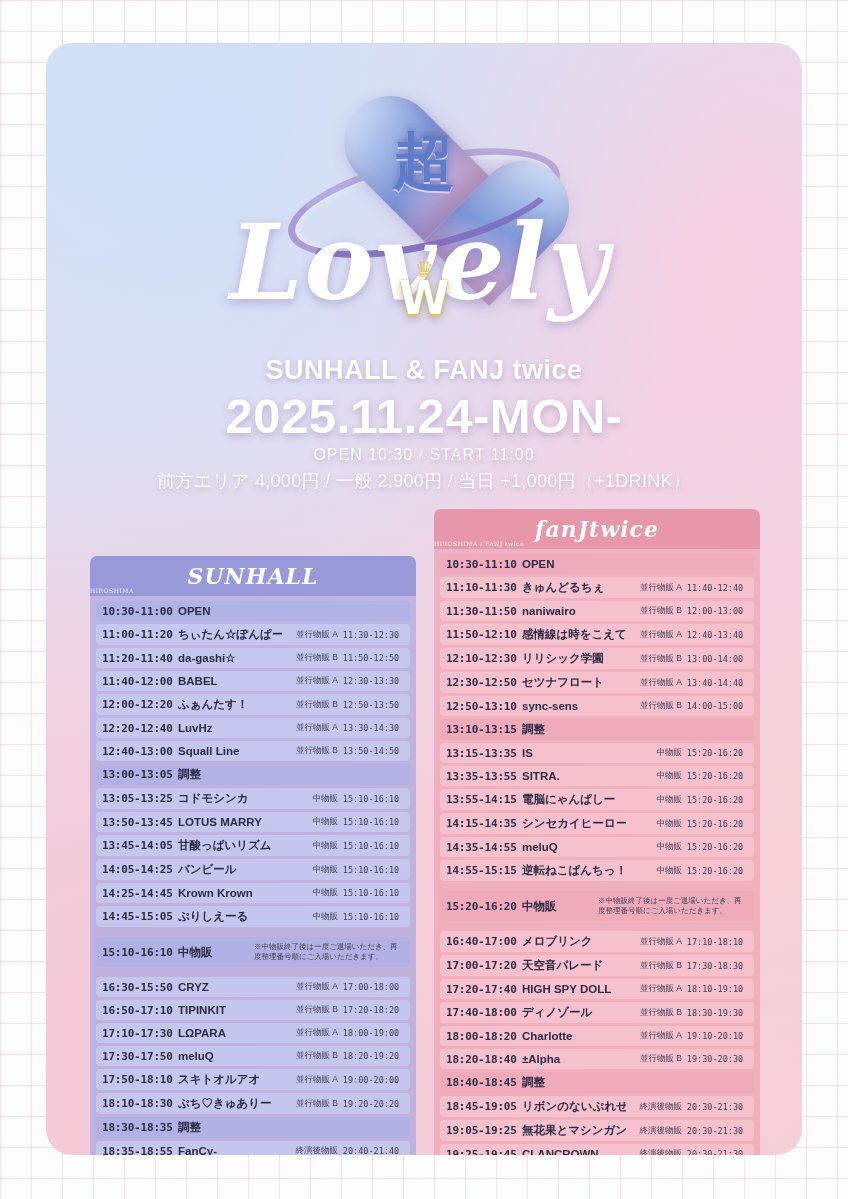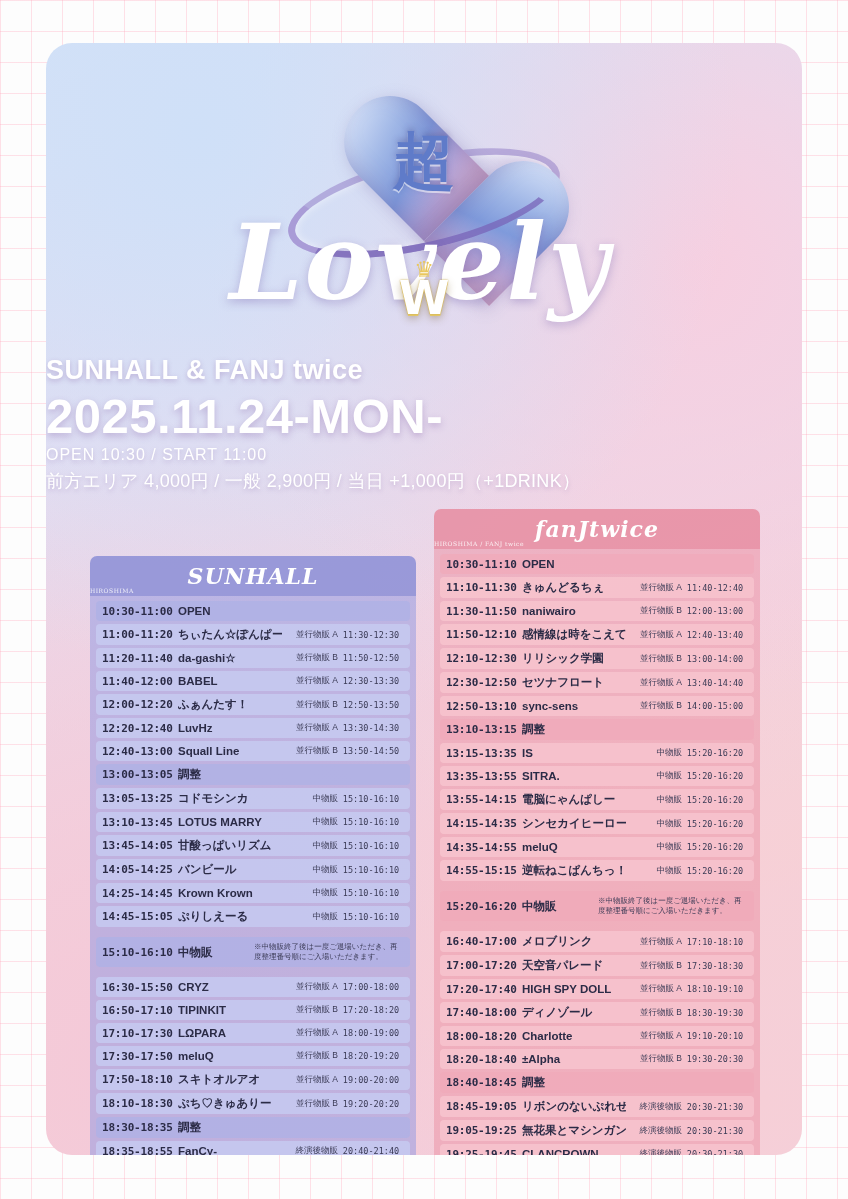--- a/index.html
+++ b/index.html
@@ -114,21 +114,21 @@
     color: #ffffff;
     text-shadow: 0 0 2px #c9a63c, 0 2px 0 #e3c76a, 0 4px 8px rgba(120,90,40,0.45);
   }
   .wlogo .crown {
     position: absolute; left: 50%; top: -14px;
     transform: translateX(-50%);
     font-size: 22px; color: #e9c75e;
     text-shadow: none;
   }
   
-  #titles { text-align: left; margin-top: 12px; }
+  #titles { text-align: center; margin-top: 12px; }
   .venues {
     font-size: 27px; font-weight: bold; color: #ffffff;
     letter-spacing: .5px;
     text-shadow: 0 2px 5px rgba(150,120,180,0.45);
   }
   .date {
     font-size: 49px; font-weight: bold; color: #ffffff;
     letter-spacing: .5px; margin-top: 2px;
     text-shadow: 0 3px 7px rgba(150,120,180,0.45);
   }
@@ -279,21 +279,21 @@
               <span class="r-gtype"></span>
               <span class="r-gtime"></span>
             </div>
             <div class="row">
               <span class="r-time">13:05-13:25</span>
               <span class="r-name">コドモシンカ</span>
               <span class="r-gtype">中物販</span>
               <span class="r-gtime">15:10-16:10</span>
             </div>
             <div class="row">
-              <span class="r-time">13:10-13:45</span>
+              <span class="r-time">13:50-13:45</span>
               <span class="r-name">LOTUS MARRY</span>
               <span class="r-gtype">中物販</span>
               <span class="r-gtime">15:10-16:10</span>
             </div>
             <div class="row">
               <span class="r-time">13:45-14:05</span>
               <span class="r-name">甘酸っぱいリズム</span>
               <span class="r-gtype">中物販</span>
               <span class="r-gtime">15:10-16:10</span>
             </div>

